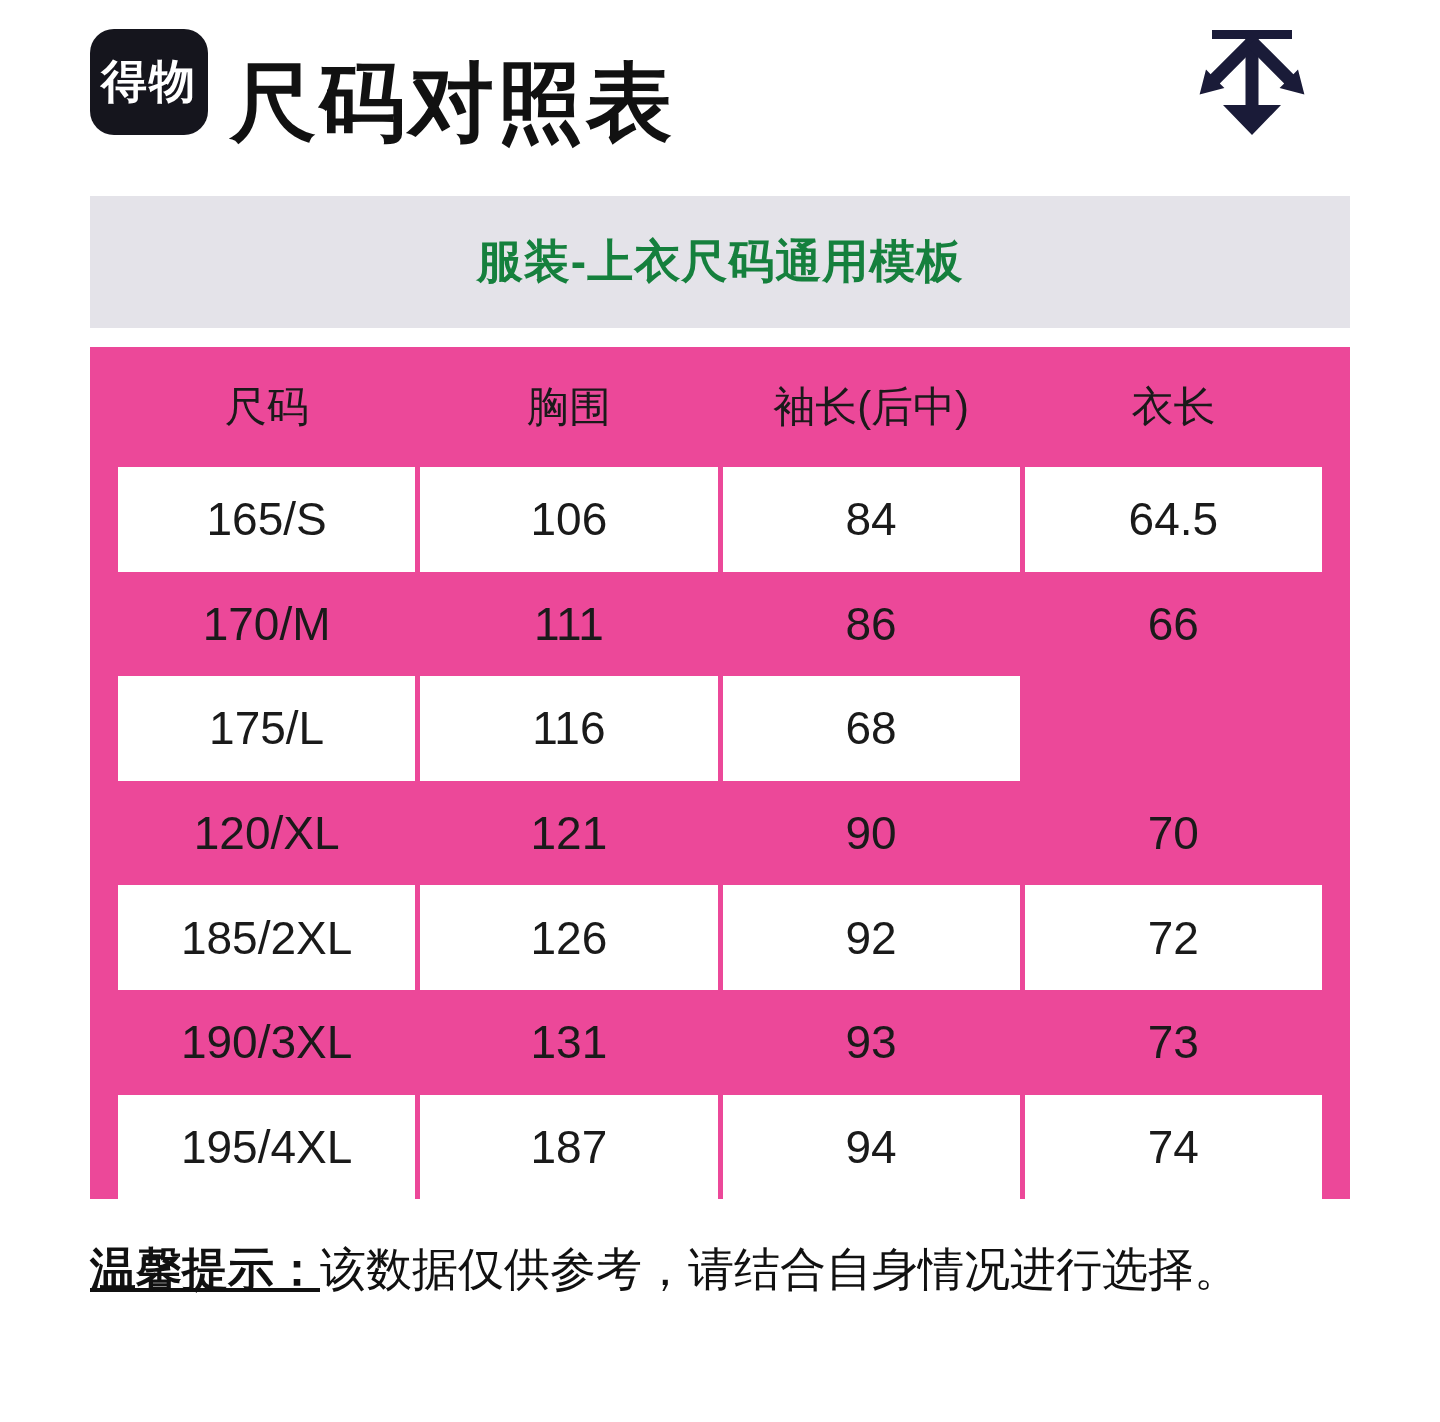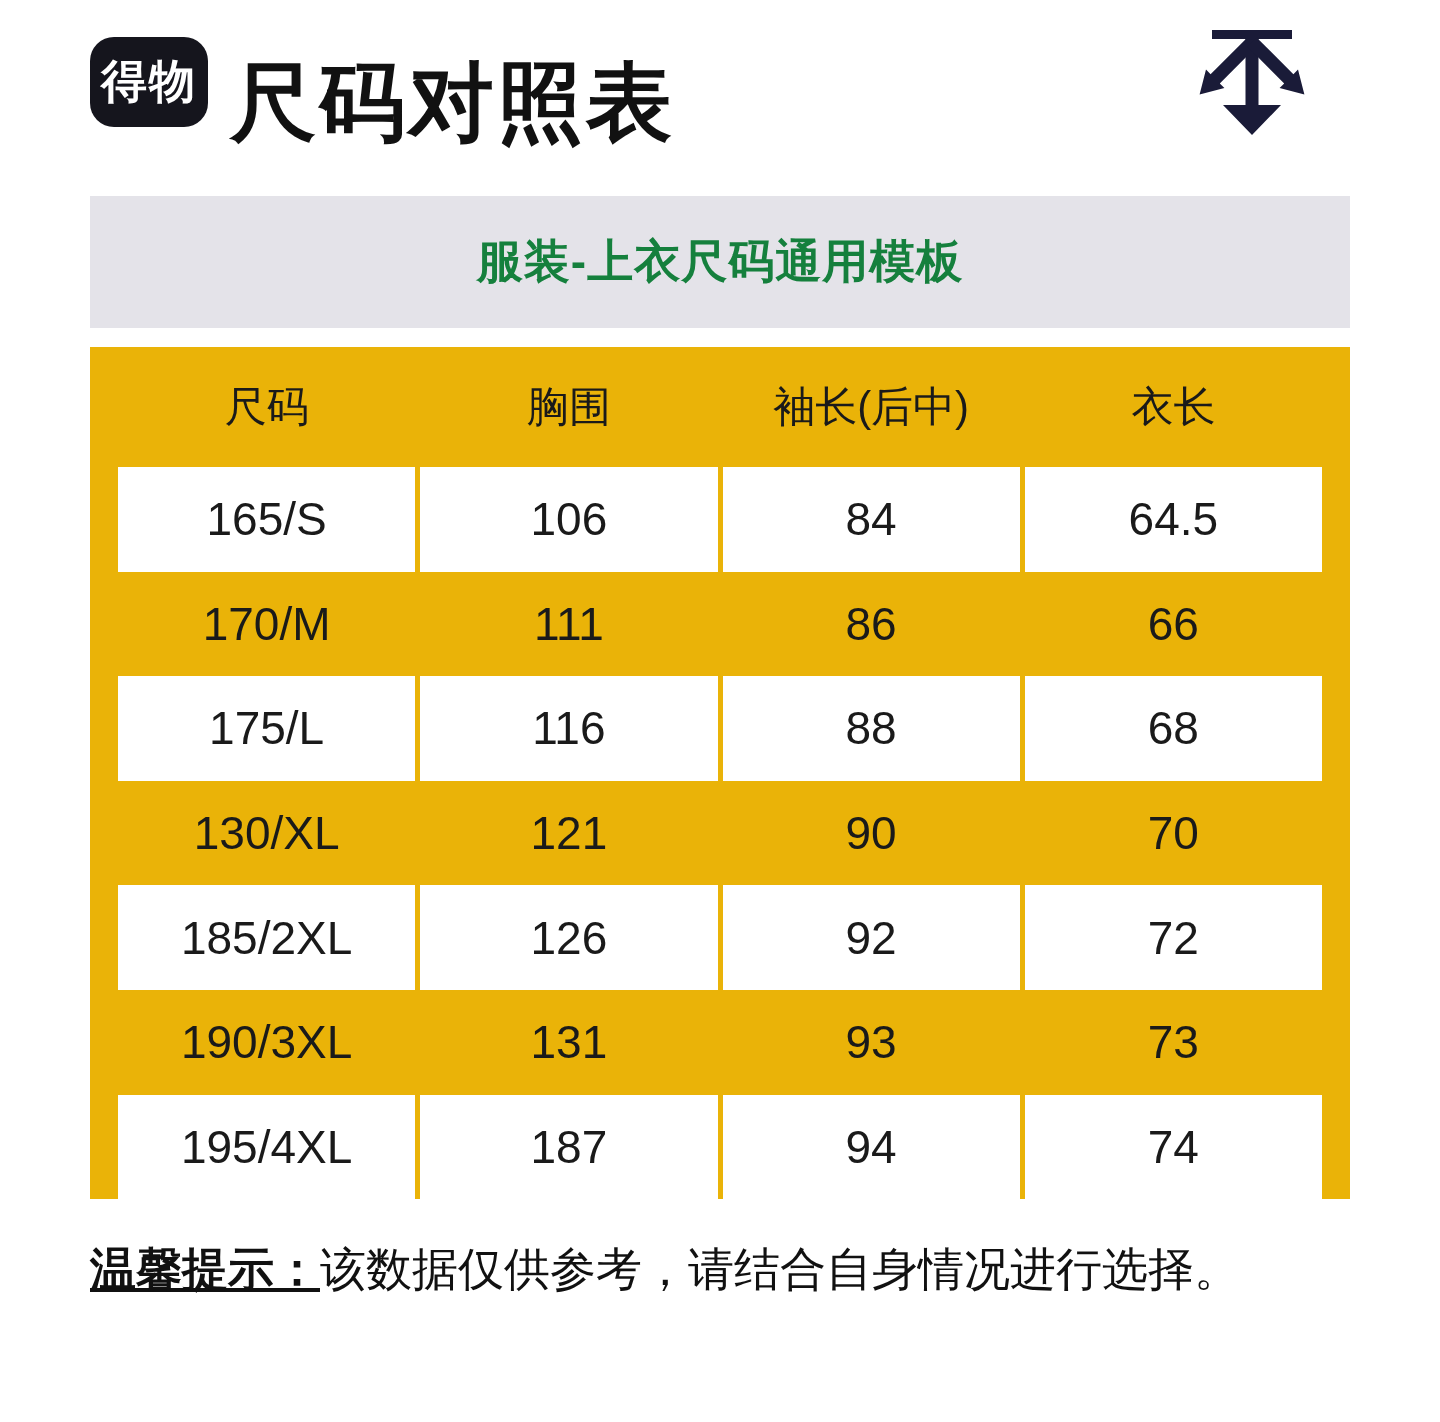--- a/index.html
+++ b/index.html
@@ -13,21 +13,21 @@
 
   
   .topbar {
     display: flex;
     align-items: center;
     padding: 24px 128px 0 90px;
     height: 140px;
   }
   .dewu-logo {
     width: 118px;
-    height: 90px;
+    height: 106px;
     background: #15151d;
     border-radius: 24px;
     display: flex;
     align-items: center;
     justify-content: center;
     flex: 0 0 auto;
   }
   .dewu-logo span {
     color: #ffffff;
     font-size: 46px;
@@ -58,21 +58,21 @@
   .template-bar .label {
     font-size: 46px;
     font-weight: 600;
     color: #15803d;
     letter-spacing: 1px;
   }
 
   
   .size-table {
     margin: 19px 90px 0 90px;
-    background: #eab308;
+    background: #ec4899;
     padding: 0 28px;
   }
   .trow {
     display: grid;
     grid-template-columns: repeat(4, 1fr);
     column-gap: 5px;
   }
   .trow > div {
     display: flex;
     align-items: center;
@@ -133,25 +133,24 @@
   </div>
   <div class="trow data-row">
     <div>170/M</div>
     <div>111</div>
     <div>86</div>
     <div>66</div>
   </div>
   <div class="trow data-row striped">
     <div>175/L</div>
     <div>116</div>
-    <div>88</div>
     <div>68</div>
   </div>
   <div class="trow data-row">
-    <div>130/XL</div>
+    <div>120/XL</div>
     <div>121</div>
     <div>90</div>
     <div>70</div>
   </div>
   <div class="trow data-row striped">
     <div>185/2XL</div>
     <div>126</div>
     <div>92</div>
     <div>72</div>
   </div>

